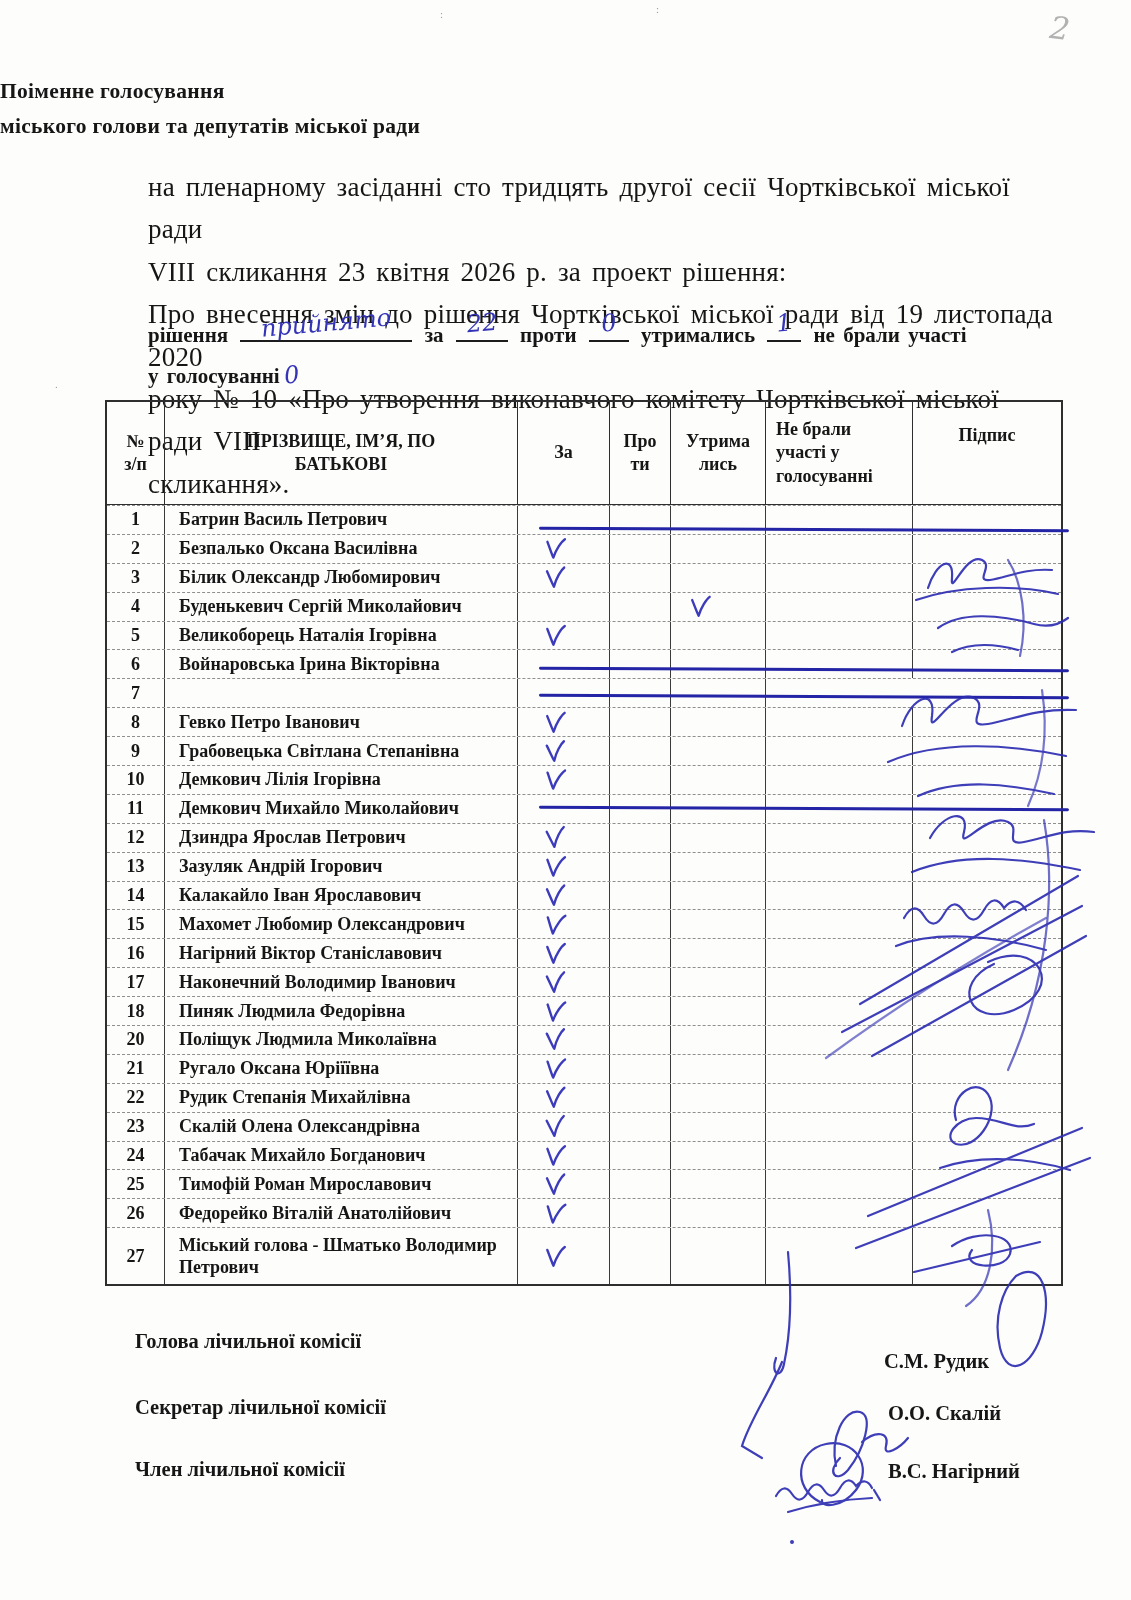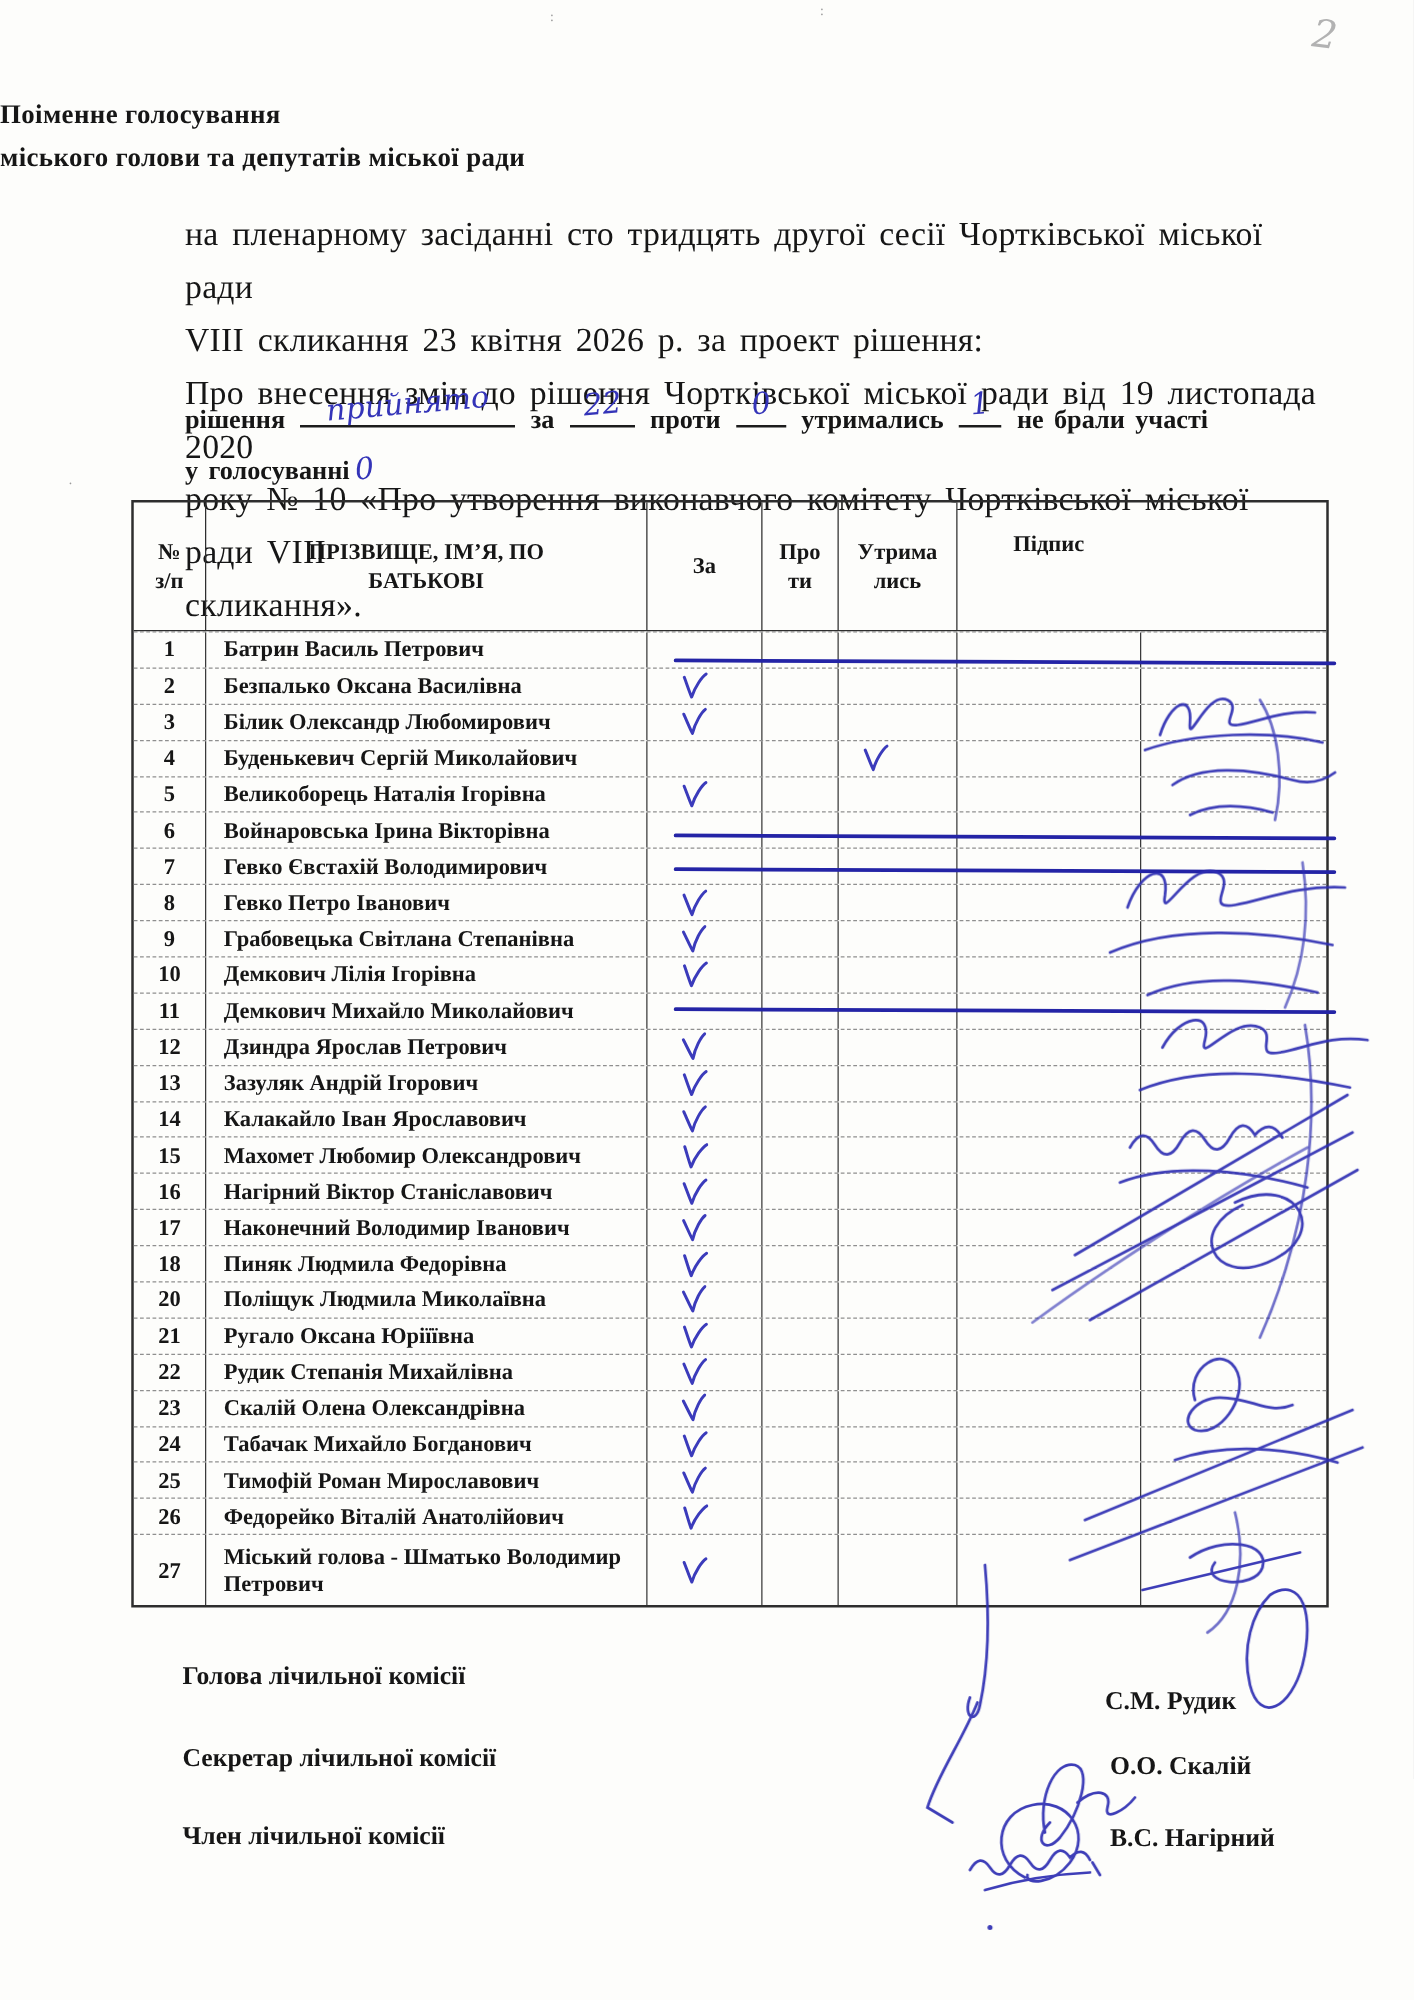--- a/index.html
+++ b/index.html
@@ -70,21 +70,21 @@
   .tick{width:22px;height:25px;margin-left:26px;}
   .tick path{stroke:#3b3bbb;stroke-width:2.6;fill:none;stroke-linecap:round;stroke-linejoin:round;}
   .c-ut .tick{margin-left:18px;}
   .strike{
     position:absolute;left:432px;width:530px;height:3px;background:#2424a6;
     border-radius:2px;transform:rotate(.25deg);z-index:4;
   }
   
   .sig-overlay{position:absolute;left:0;top:0;z-index:5;pointer-events:none;}
   
-  .role{position:absolute;left:146px;font-weight:bold;font-size:20.5px;}
+  .role{position:absolute;left:135px;font-weight:bold;font-size:20.5px;}
   .fname{position:absolute;font-weight:bold;font-size:20.5px;z-index:6;}
 </style>
 </head>
 <body>
 
 <div class="sheet">
 
   <div class="pageno">2</div>
   <span class="speck" style="left:440px;top:8px;">:</span>
   <span class="speck" style="left:656px;top:3px;">:</span>
@@ -119,20 +119,23 @@
     <div class="grid thead">
       <div class="th">№
 з/п</div>
       <div class="th">ПРІЗВИЩЕ, ІМ’Я, ПО
 БАТЬКОВІ</div>
       <div class="th">За</div>
       <div class="th">Про
 ти</div>
       <div class="th">Утрима
 лись</div>
+      <div class="th np">Не брали
+участі у
+голосуванні</div>
       <div class="th sig">Підпис</div>
     </div>
     <div id="tbody">
         <div class="grid vrow">
       <div class="cell c-num">1</div>
       <div class="cell c-name">Батрин Василь Петрович</div>
       <div class="cell c-za"></div>
       <div class="cell c-pr"></div>
       <div class="cell c-ut"></div>
       <div class="cell c-np"></div>
@@ -194,21 +197,20 @@
       <div class="cell c-num">6</div>
       <div class="cell c-name">Войнаровська Ірина Вікторівна</div>
       <div class="cell c-za"></div>
       <div class="cell c-pr"></div>
       <div class="cell c-ut"></div>
       <div class="cell c-np"></div>
       <div class="cell c-sg"></div>
     </div>
         <div class="grid vrow">
       <div class="cell c-num">7</div>
-      <div class="cell c-name">Гевко Євстахій Володимирович</div>
       <div class="cell c-za"></div>
       <div class="cell c-pr"></div>
       <div class="cell c-ut"></div>
       <div class="cell c-np"></div>
       <div class="cell c-sg"></div>
     </div>
         <div class="grid vrow">
       <div class="cell c-num">8</div>
       <div class="cell c-name">Гевко Петро Іванович</div>
       <div class="cell c-za">

